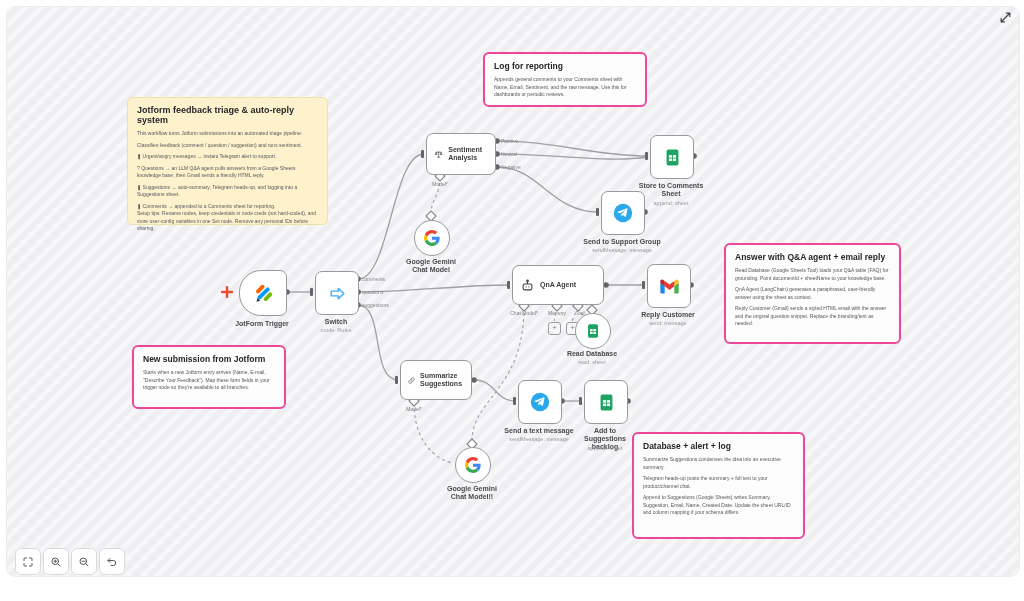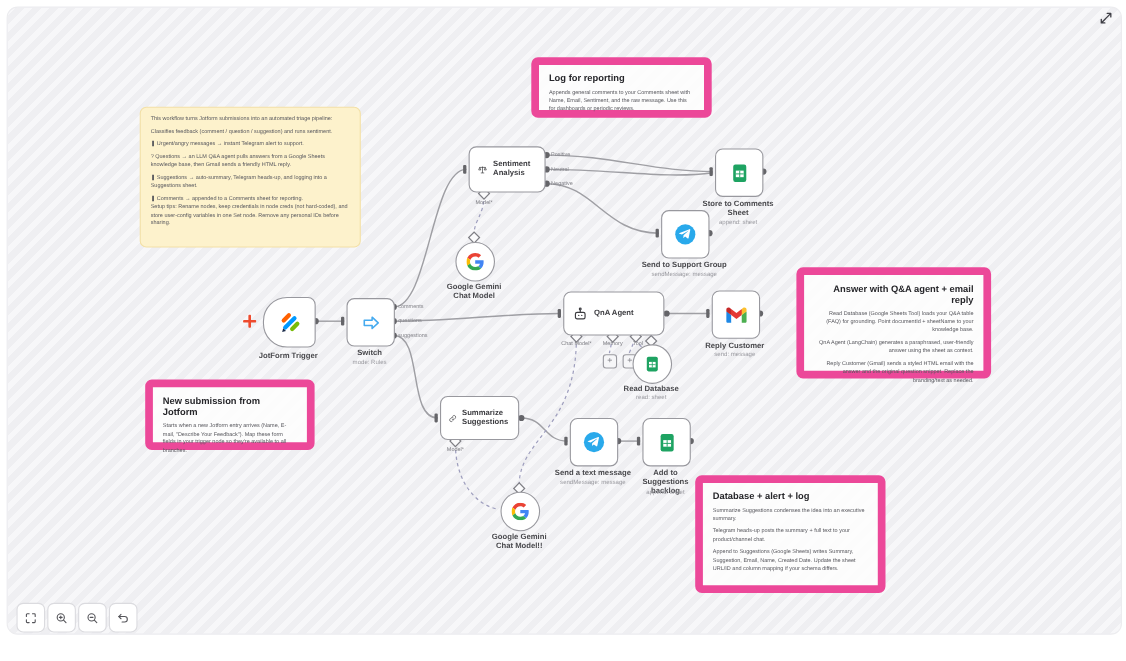--- a/index.html
+++ b/index.html
@@ -27,21 +27,21 @@
           color:#49494d;white-space:nowrap;z-index:2;}
   .nlabel.wrap{white-space:normal;width:66px;line-height:1.15;}
   .nsub{position:absolute;transform:translateX(-50%);text-align:center;font-size:5.5px;color:#9a9aa0;
         white-space:nowrap;z-index:2;}
   .portlabel{position:absolute;transform:translateX(-50%);font-size:5px;color:#7c7c82;white-space:nowrap;z-index:2;}
   .wirelabel{position:absolute;font-size:5px;color:#85858b;white-space:nowrap;z-index:1;}
   .plus-node{position:absolute;width:11px;height:11px;background:#f6f6f8;border:1px solid #9a9aa0;
              border-radius:3px;color:#828288;font-size:8px;line-height:9px;text-align:center;z-index:2;}
   .sticky{position:absolute;border-radius:6px;padding:7px 9px;box-sizing:border-box;z-index:0;}
   .sticky.yellow{background:#fdf2cc;border:1px solid #f3e0a6;}
-  .sticky.white{background:rgba(253,253,253,.92);border:7px solid #ec4899;}
+  .sticky.white{background:rgba(253,253,253,.92);border:2px solid #ec4899;}
   .sticky h3{margin:0 0 5px;font-size:8.5px;color:#26262a;}
   .sticky p{margin:0 0 4px;font-size:5px;line-height:1.5;color:#58585e;}
   .tb{position:absolute;width:24px;height:25px;background:#fff;border:1px solid #dbdbdf;border-radius:6px;
       display:flex;align-items:center;justify-content:center;z-index:3;cursor:pointer;}
   .expand-btn{position:absolute;right:12px;top:10px;z-index:3;cursor:pointer;}
   .red-plus{position:absolute;z-index:2;}
 </style>
 </head>
 <body>
 
@@ -96,40 +96,41 @@
   <rect class="diamond" x="427.5" y="212.5" width="7" height="7" transform="rotate(45 431 216)"></rect>
   <rect class="diamond" x="520.5" y="302.5" width="7" height="7" transform="rotate(45 524 306)"></rect>
   <rect class="diamond" x="553.5" y="302.5" width="7" height="7" transform="rotate(45 557 306)"></rect>
   <rect class="diamond" x="574.5" y="302.5" width="7" height="7" transform="rotate(45 578 306)"></rect>
   <rect class="diamond" x="588.5" y="306.5" width="7" height="7" transform="rotate(45 592 310)"></rect>
   <rect class="diamond" x="410.5" y="397.5" width="7" height="7" transform="rotate(45 414 401)"></rect>
   <rect class="diamond" x="468.5" y="440.5" width="7" height="7" transform="rotate(45 472 444)"></rect>
 </svg>
 
 <div class="sticky yellow" style="left:127px;top:97px;width:201px;height:128px;">
+  <h3 style="font-size:9px;">Jotform feedback triage &amp; auto-reply system</h3>
   <p>This workflow turns Jotform submissions into an automated triage pipeline:</p>
   <p>Classifies feedback (comment / question / suggestion) and runs sentiment.</p>
   <p>❚ Urgent/angry messages → instant Telegram alert to support.</p>
   <p>? Questions → an LLM Q&amp;A agent pulls answers from a Google Sheets knowledge base, then Gmail sends a friendly HTML reply.</p>
   <p>❚ Suggestions → auto-summary, Telegram heads-up, and logging into a Suggestions sheet.</p>
   <p style="margin-bottom:0;">❚ Comments → appended to a Comments sheet for reporting.</p>
   <p>Setup tips: Rename nodes, keep credentials in node creds (not hard-coded), and store user-config variables in one Set node. Remove any personal IDs before sharing.</p>
 </div>
 
 <div class="sticky white" style="left:483px;top:52px;width:164px;height:55px;">
   <h3>Log for reporting</h3>
   <p>Appends general comments to your Comments sheet with Name, Email, Sentiment, and the raw message. Use this for dashboards or periodic reviews.</p>
 </div>
 
 <div class="sticky white" style="left:132px;top:345px;width:154px;height:64px;">
   <h3>New submission from Jotform</h3>
   <p>Starts when a new Jotform entry arrives (Name, E-mail, "Describe Your Feedback"). Map these form fields in your trigger node so they're available to all branches.</p>
 </div>
 
-<div class="sticky white" style="left:724px;top:243px;width:177px;height:101px;text-align:right;">
+<div class="sticky white" style="left:724px;top:243px;width:177px;height:101px;">
   <h3>Answer with Q&amp;A agent + email reply</h3>
   <p>Read Database (Google Sheets Tool) loads your Q&amp;A table (FAQ) for grounding. Point documentId + sheetName to your knowledge base.</p>
   <p>QnA Agent (LangChain) generates a paraphrased, user-friendly answer using the sheet as context.</p>
   <p>Reply Customer (Gmail) sends a styled HTML email with the answer and the original question snippet. Replace the branding/text as needed.</p>
 </div>
 
 <div class="sticky white" style="left:632px;top:432px;width:173px;height:107px;">
   <h3>Database + alert + log</h3>
   <p>Summarize Suggestions condenses the idea into an executive summary.</p>
   <p>Telegram heads-up posts the summary + full text to your product/channel chat.</p>

